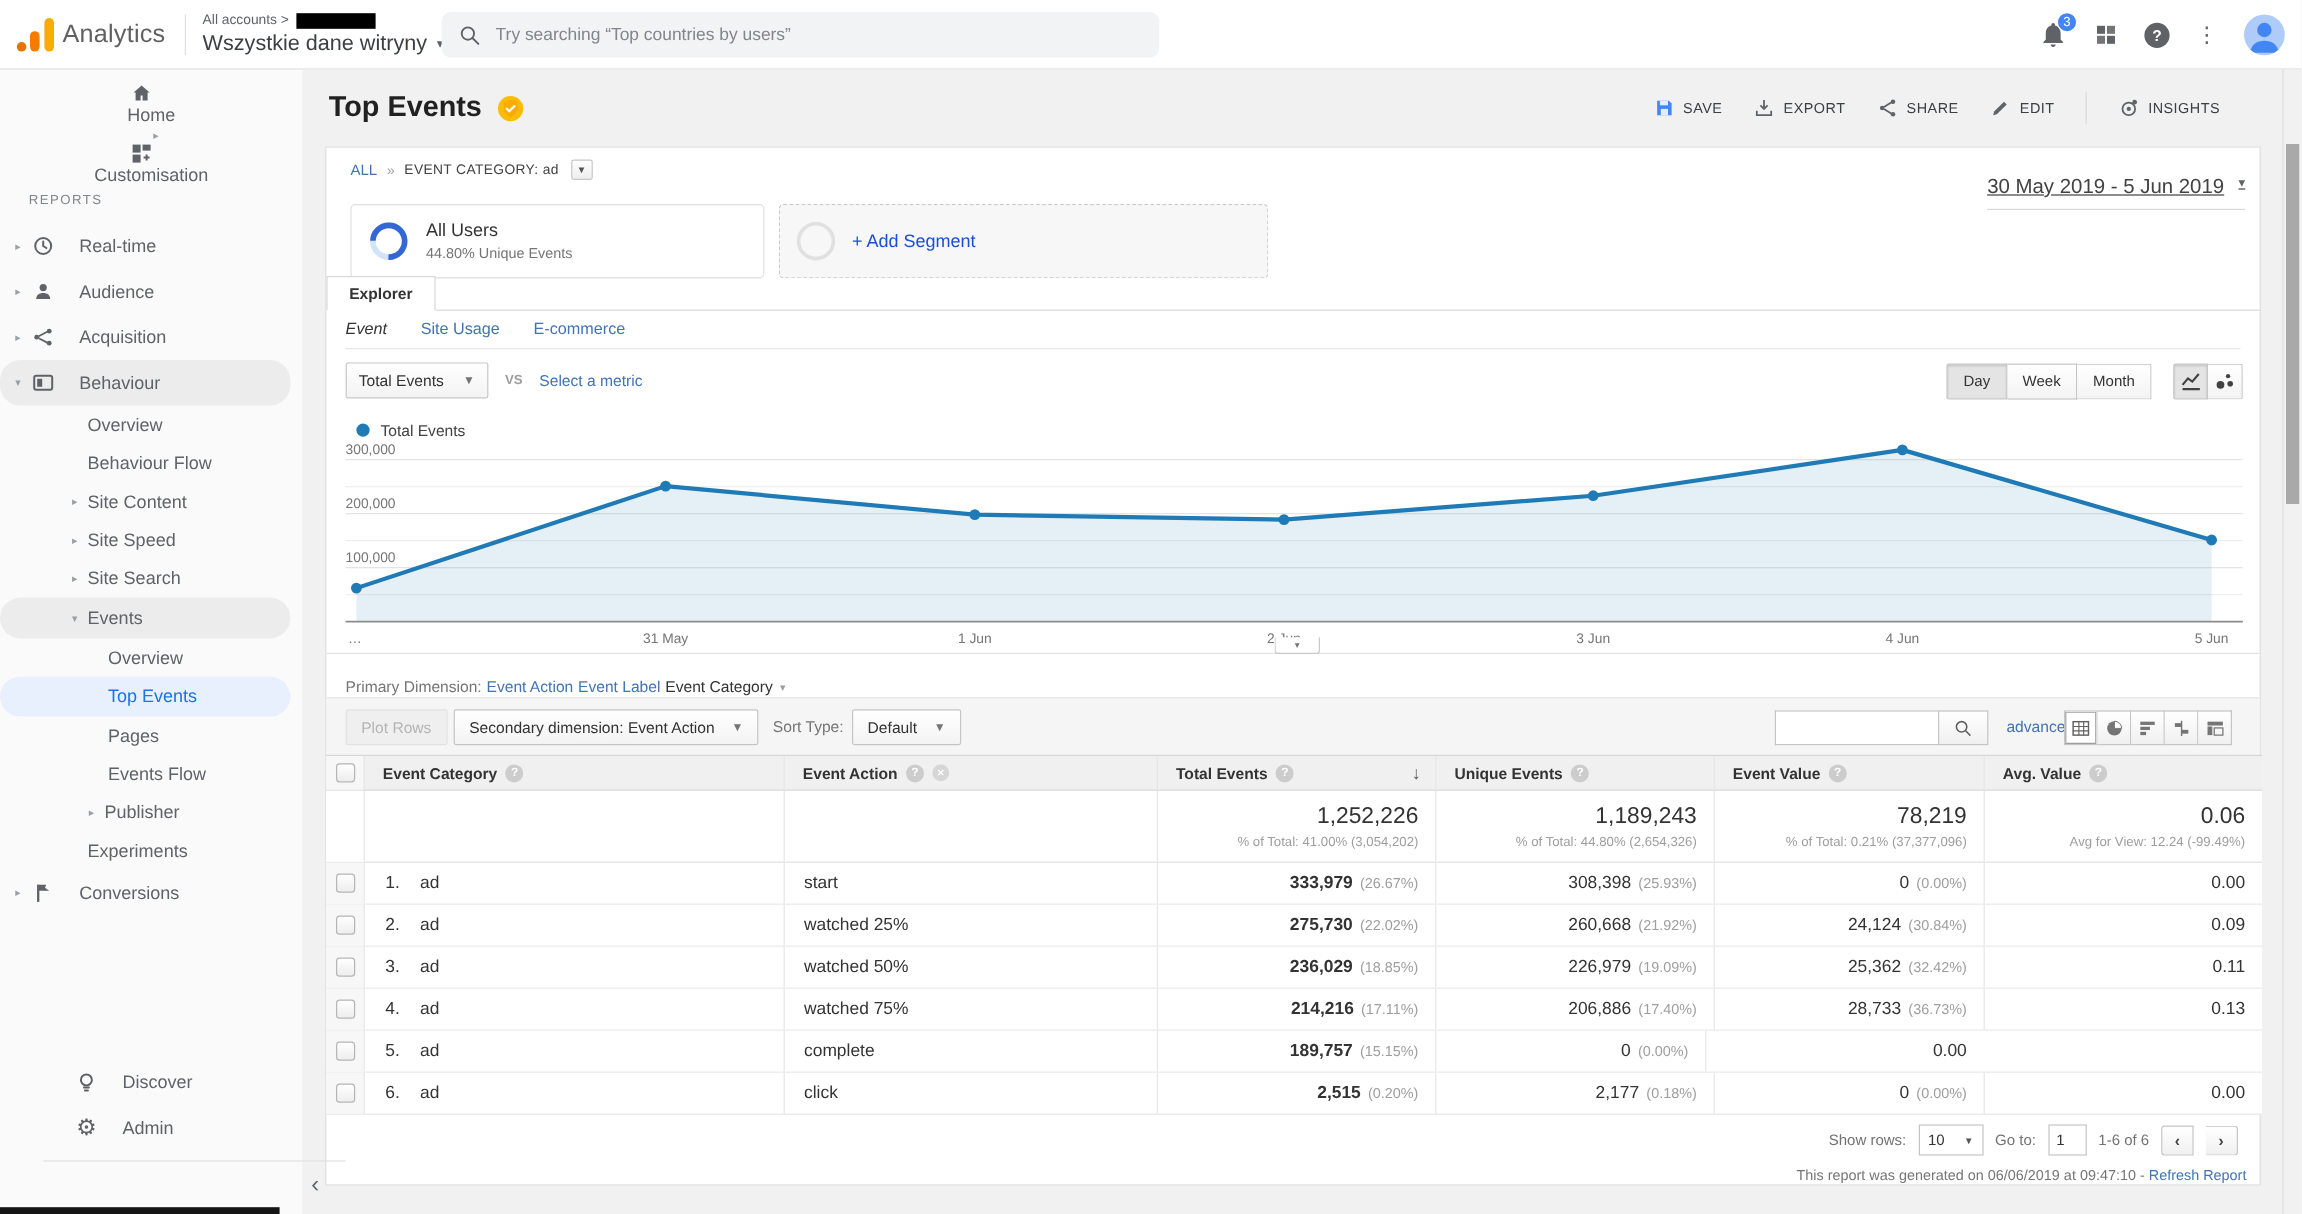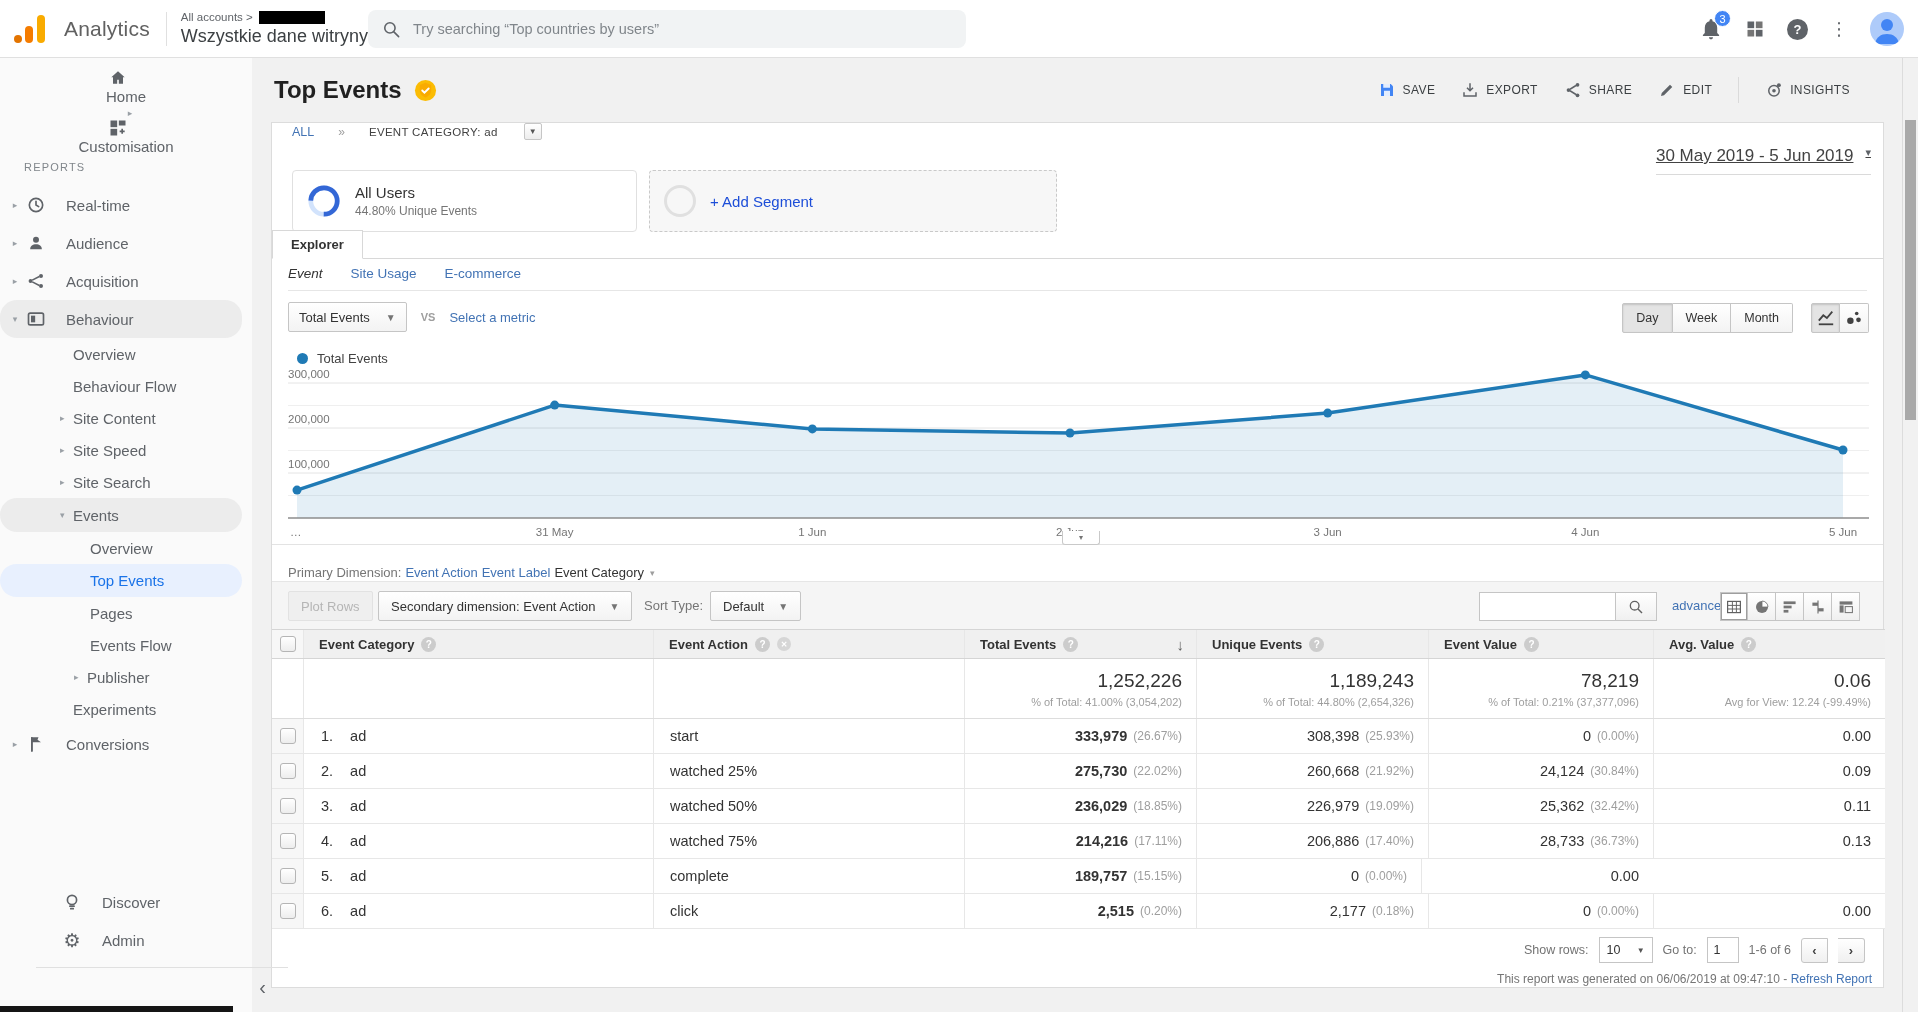--- a/index.html
+++ b/index.html
@@ -5,21 +5,21 @@
   * { margin:0; padding:0; box-sizing:border-box; }
   html,body { width:1918px; height:1012px; overflow:hidden; }
   body { font-family:"Liberation Sans", sans-serif; background:#f1f1f1; color:#333; }
   .root { position:relative; width:1918px; height:1012px; }
 
   
   .appbar { position:absolute; left:0; top:0; width:1918px; height:58px; background:#fff;
             border-bottom:1px solid #e0e0e0; display:flex; align-items:center; z-index:30; }
   .logo { display:flex; align-items:center; margin-left:12px; }
   .logo svg { width:34px; height:34px; }
-  .logo-text { font-size:21px; color:#616161; margin-left:18px; letter-spacing:.2px; }
+  .logo-text { font-size:21px; color:#616161; margin-left:6px; letter-spacing:.2px; }
   .appbar-divider { width:1px; height:34px; background:#e0e0e0; margin:0 14px 0 16px; }
   .account { display:flex; flex-direction:column; justify-content:center; }
   .acct-top { font-size:11.5px; color:#5f6368; display:flex; align-items:center; gap:6px; }
   .redaction { display:inline-block; width:66px; height:13px; background:#000; }
   .acct-bottom { font-size:18px; color:#3c4043; display:flex; align-items:center; gap:8px; margin-top:2px; }
   .caret { color:#5f6368; font-size:11px; }
   .searchbar { position:absolute; left:368px; top:10px; width:598px; height:38px; background:#f1f3f4;
                border-radius:8px; display:flex; align-items:center; padding:0 14px; }
   .searchbar svg { width:19px; height:19px; margin-right:12px; flex:none; }
   .searchbar input { border:none; outline:none; background:transparent; font-size:14.5px; color:#3c4043;
@@ -70,21 +70,21 @@
   .title-badge { margin-left:12px; width:23px; height:23px; }
   .title-actions { position:absolute; right:34px; top:0; height:64px; display:flex; align-items:center; gap:26px; }
   .action-btn { display:flex; align-items:center; gap:7px; cursor:pointer; }
   .action-btn svg { width:18px; height:18px; }
   .action-label { font-size:12px; color:#3c4043; letter-spacing:.4px; }
   .actions-divider { width:1px; height:26px; background:#dadada; }
 
   
   .panel { position:absolute; left:271px; top:122px; width:1613px; height:866px; background:#fff;
            border:1px solid #dcdcdc; z-index:5; }
-  .breadcrumb { position:absolute; left:20px; top:0; display:flex; align-items:center; gap:24px; }
+  .breadcrumb { position:absolute; left:20px; top:10px; display:flex; align-items:center; gap:8px; }
   .bc-all { font-size:12.5px; color:#4273b4; cursor:pointer; }
   .bc-sep { font-size:12px; color:#9e9e9e; }
   .bc-current { font-size:11.5px; color:#424242; letter-spacing:.3px; }
   .bc-dd { width:18px; height:17px; border:1px solid #c6c6c6; border-radius:2px;
            background:linear-gradient(#fff,#ededed); font-size:8px; color:#555; display:flex;
            align-items:center; justify-content:center; margin-left:2px; cursor:pointer; }
   .date-range { position:absolute; right:12px; top:23px; font-size:17px; color:#424242; display:flex;
                 align-items:flex-start; gap:12px; padding-bottom:8px; border-bottom:1px solid #dadada; cursor:pointer;text-decoration:underline; }
 
   .segments { position:absolute; left:20px; top:33px; height:62px; display:flex; gap:12px; }

